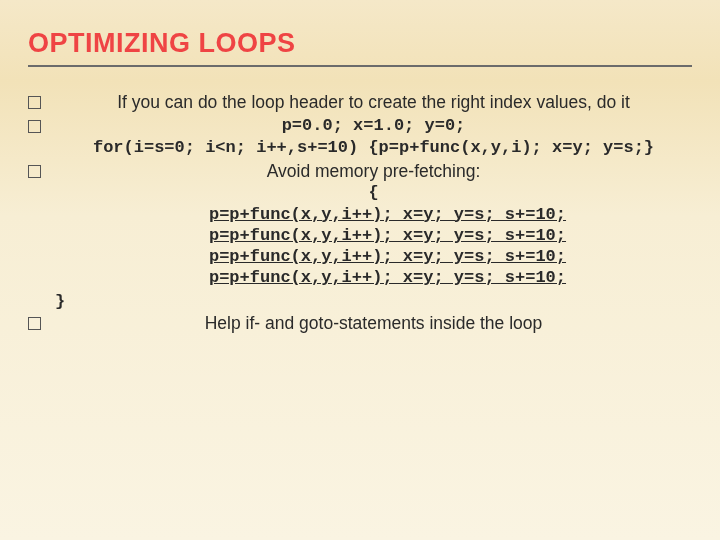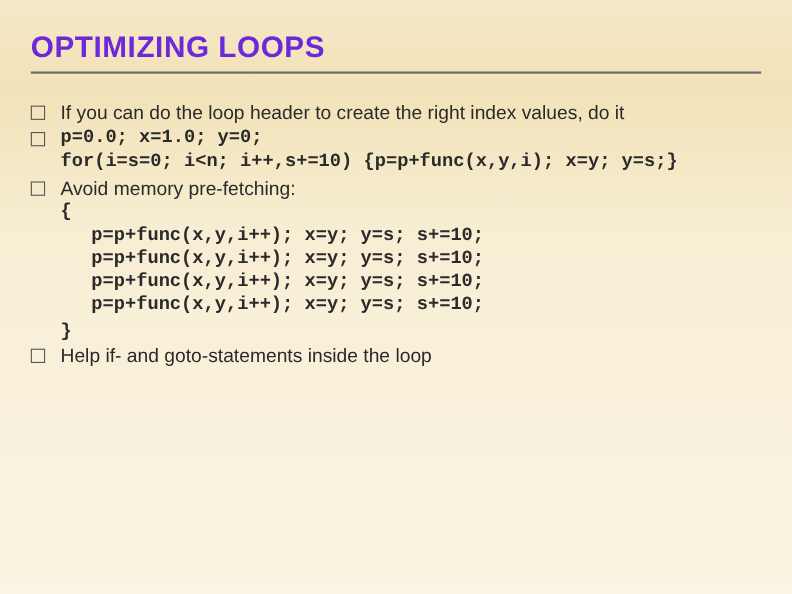--- a/index.html
+++ b/index.html
@@ -14,36 +14,37 @@
     font-family: Arial, Helvetica, sans-serif;
     color: #2a2a2a;
     box-sizing: border-box;
     padding: 28px 28px 20px 28px;
   }
   .title {
     font-family: "Arial Black", Arial, sans-serif;
     font-weight: 900;
     font-size: 27px;
     letter-spacing: 0.5px;
-    color: #6d28d9;
+    color: #ef4444;
     border-bottom: 2px solid #6b6b6b;
     padding-bottom: 6px;
     margin-bottom: 24px;
   }
   ul.bullets {
     list-style: none;
     margin: 0;
     padding: 0;
   }
   ul.bullets > li {
     display: flex;
     align-items: flex-start;
     margin-bottom: 2px;
     font-size: 17.5px;
     line-height: 1.28;
+    text-align: center;
   }
   .box {
     flex: 0 0 auto;
     width: 11px;
     height: 11px;
     border: 1.5px solid #555;
     margin-top: 5px;
     margin-right: 14px;
     background: transparent;
   }
@@ -52,20 +53,21 @@
   }
   .code {
     font-family: "Courier New", Courier, monospace;
     font-weight: bold;
     white-space: pre;
     font-size: 17px;
     line-height: 1.25;
   }
   .indent {
     padding-left: 28px;
+    text-decoration: underline;
   }
   .closing-brace {
     font-family: "Courier New", Courier, monospace;
     font-weight: bold;
     font-size: 17px;
     line-height: 1.25;
     margin-left: 27px;
   }
 </style>
 </head>

